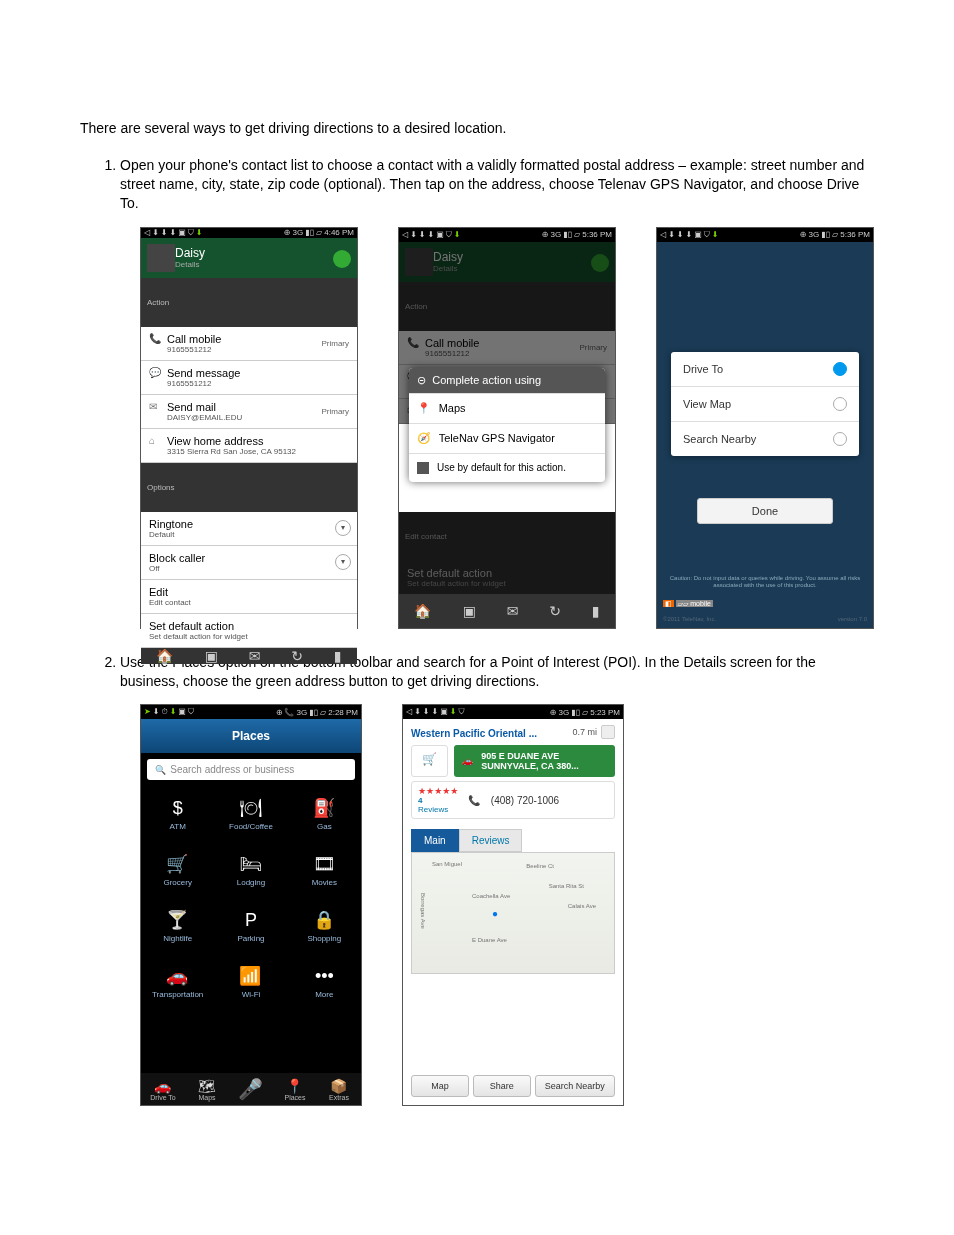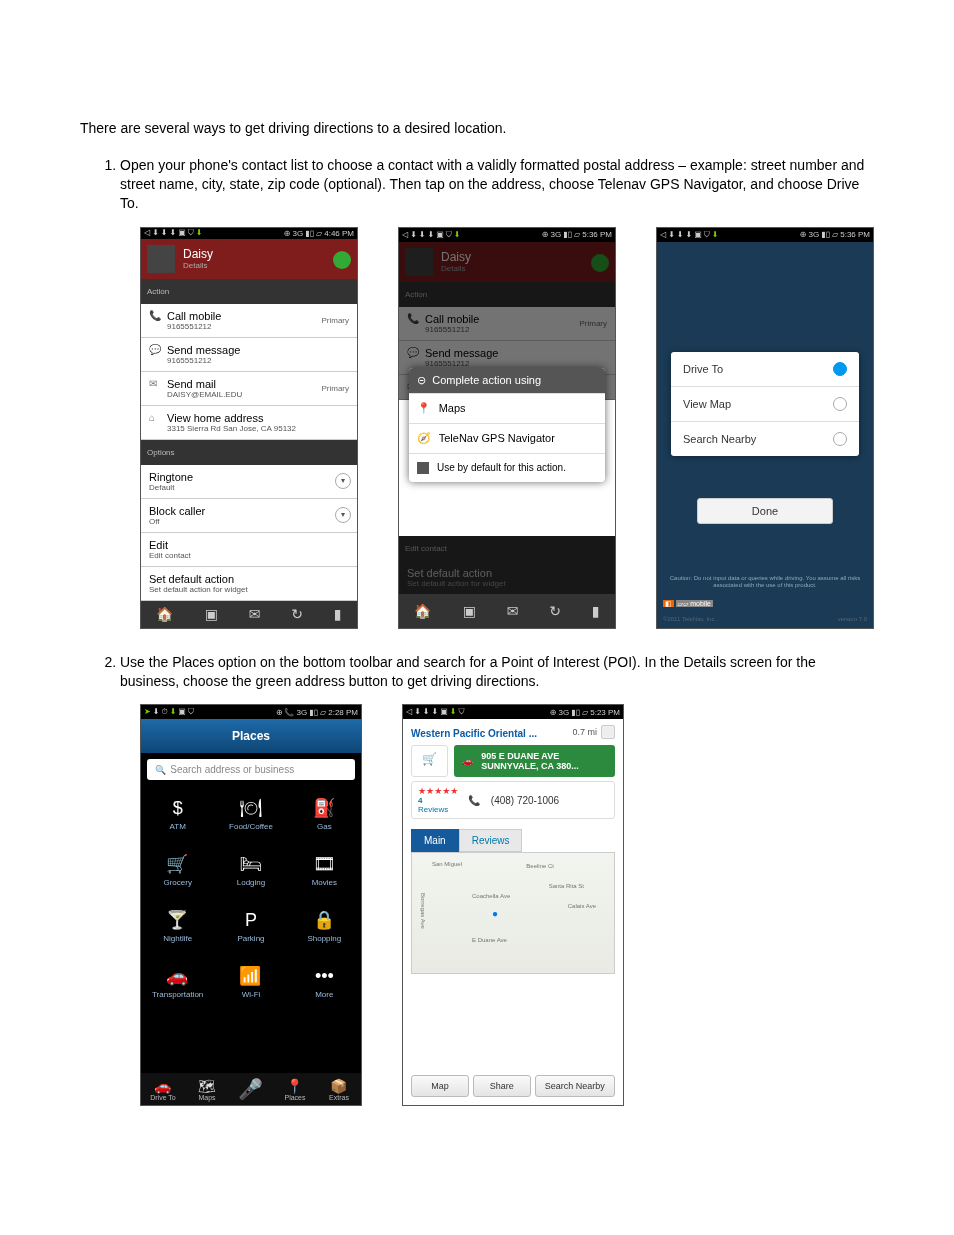--- a/index.html
+++ b/index.html
@@ -8,22 +8,22 @@
   ol>li { margin-bottom:10px; line-height:1.35; }
   .row { display:flex; gap:40px; margin:10px 0 24px 60px; }
   .row.second { gap:40px; }
 
   .phone { width:220px; border:1px solid #555; background:#000; font-family: sans-serif; font-size:10px; color:#fff; display:flex; flex-direction:column; position:relative;}
   .phone .status { background:#000; color:#ccc; display:flex; justify-content:space-between; align-items:center; height:14px; padding:0 3px; font-size:8px;}
   .phone .status .left span{ margin-right:2px; display:inline-block;}
   .phone .status .right span{ margin-left:2px; display:inline-block;}
   .green-ic{ color:#7c0;}
 
-  .section-head{ background:#333; color:#bbb; font-size:8px; padding:8px 6px;}
-  .contact-hdr { background:#7f1d1d; display:flex; align-items:center; padding:6px; gap:8px; position:relative;}
+  .section-head{ background:#333; color:#bbb; font-size:8px; padding:20px 6px;}
+  .contact-hdr { background:#14532d; display:flex; align-items:center; padding:6px; position:relative;}
   .avatar { width:28px; height:28px; background:#444;}
   .cname { font-size:12px; color:#fff;}
   .csub { font-size:8px; color:#aaa;}
   .contact-dot { width:18px; height:18px; border-radius:50%; background:#3a3; position:absolute; right:6px; top:12px;}
 
   .item { background:#fff; color:#000; border-bottom:1px solid #ccc; padding:6px 8px; position:relative;}
   .item .t1 { font-size:11px;}
   .item .t2 { font-size:8px; color:#555;}
   .item .right-lab { position:absolute; right:8px; top:12px; font-size:8px; color:#666;}
   .item .chev { position:absolute; right:6px; top:8px; width:14px; height:14px; border:1px solid #aaa; border-radius:50%; display:flex; align-items:center; justify-content:center; font-size:8px; color:#555;}

